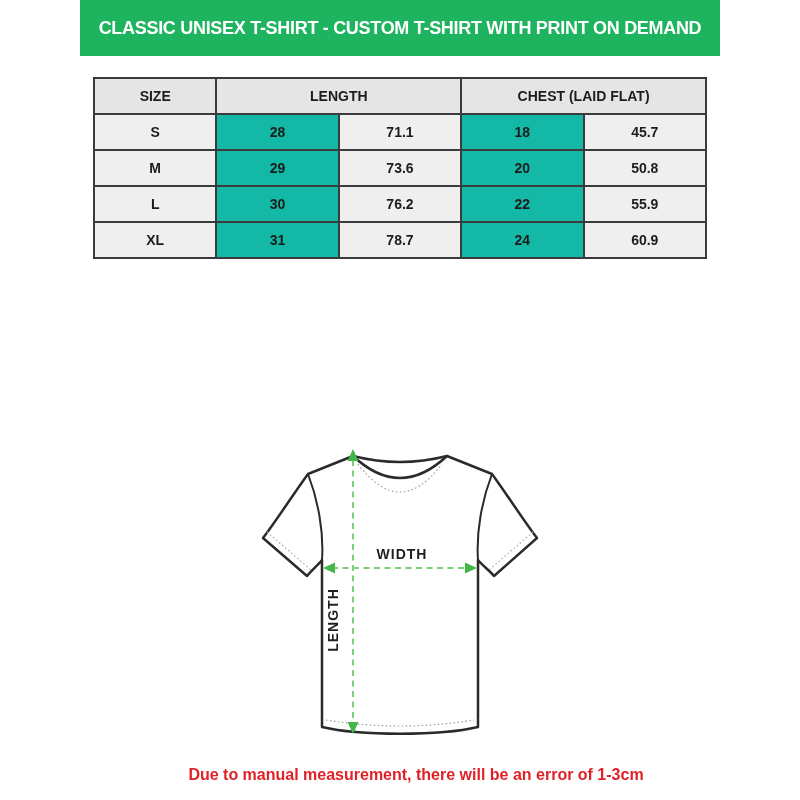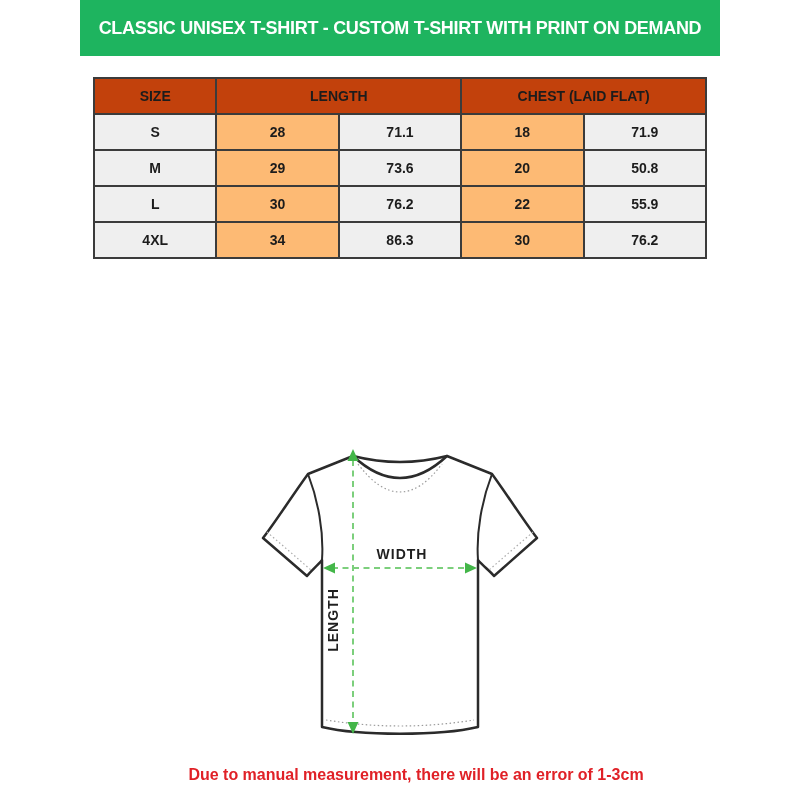--- a/index.html
+++ b/index.html
@@ -19,23 +19,23 @@
   }
   
   table.size-chart {
     position:absolute; left:93px; top:77px; width:614px;
     border-collapse:collapse; table-layout:fixed;
   }
   table.size-chart th, table.size-chart td {
     border:2px solid #3b3b3b; height:36px; text-align:center; vertical-align:middle;
     font-size:14px; color:#1c1c1c;
   }
-  table.size-chart th { background:#c2410c; font-weight:bold; }
+  table.size-chart th { background:#e5e5e5; font-weight:bold; }
   td.shade { background:#efefef; }
-  td.white { background:#fdba74; }
+  td.white { background:#14b8a6; }
   td.bold, table.size-chart td { font-weight:bold; }
   
   .tshirt-wrap { position:absolute; left:250px; top:440px; width:300px; height:310px; }
   
   .footer-note {
     position:absolute; left:16px; top:766px; width:800px; text-align:center;
     color:#e02127; font-weight:bold; font-size:16px;
   }
 </style>
 </head>
@@ -61,42 +61,42 @@
         <th colspan="2">LENGTH</th>
         <th colspan="2">CHEST (LAID FLAT)</th>
       </tr>
     </thead>
     <tbody>
       <tr>
         <td class="shade">S</td>
         <td class="white">28</td>
         <td class="shade">71.1</td>
         <td class="white">18</td>
-        <td class="shade">71.9</td>
+        <td class="shade">45.7</td>
       </tr>
       <tr>
         <td class="shade">M</td>
         <td class="white">29</td>
         <td class="shade">73.6</td>
         <td class="white">20</td>
         <td class="shade">50.8</td>
       </tr>
       <tr>
         <td class="shade">L</td>
         <td class="white">30</td>
         <td class="shade">76.2</td>
         <td class="white">22</td>
         <td class="shade">55.9</td>
       </tr>
       <tr>
-        <td class="shade">4XL</td>
-        <td class="white">34</td>
-        <td class="shade">86.3</td>
-        <td class="white">30</td>
-        <td class="shade">76.2</td>
+        <td class="shade">XL</td>
+        <td class="white">31</td>
+        <td class="shade">78.7</td>
+        <td class="white">24</td>
+        <td class="shade">60.9</td>
       </tr>
     </tbody>
   </table>
 
   <div class="tshirt-wrap">
     <svg width="300" height="310" viewBox="0 0 300 310" xmlns="http://www.w3.org/2000/svg">
 
       <path d="M103,16 Q150,28 197,16 L242,34 C258,56 276,84 287,98 L244,136 C240,131 233,126 228,120 L228,287 C190,296 110,296 72,287 L72,120 C67,126 61,131 57,136 L13,98 C24,84 42,56 58,34 Z" fill="#ffffff" stroke="#2b2b2b" stroke-width="2.5" stroke-linejoin="round"></path>
 
       <path d="M103,16 Q150,60 197,16" fill="none" stroke="#2b2b2b" stroke-width="2.5" stroke-linecap="round"></path>

